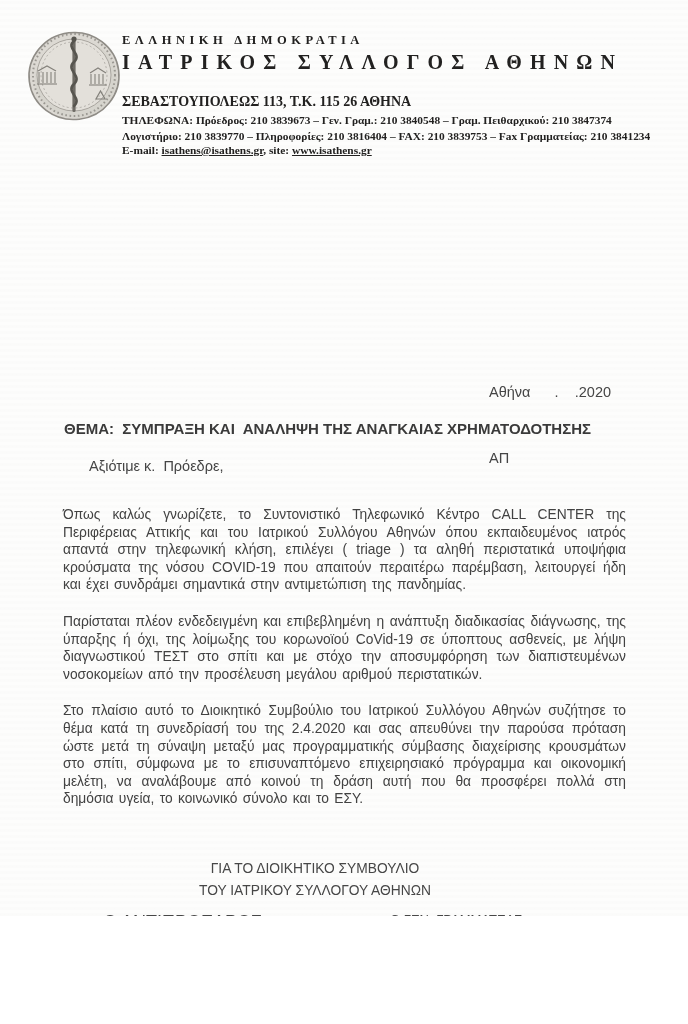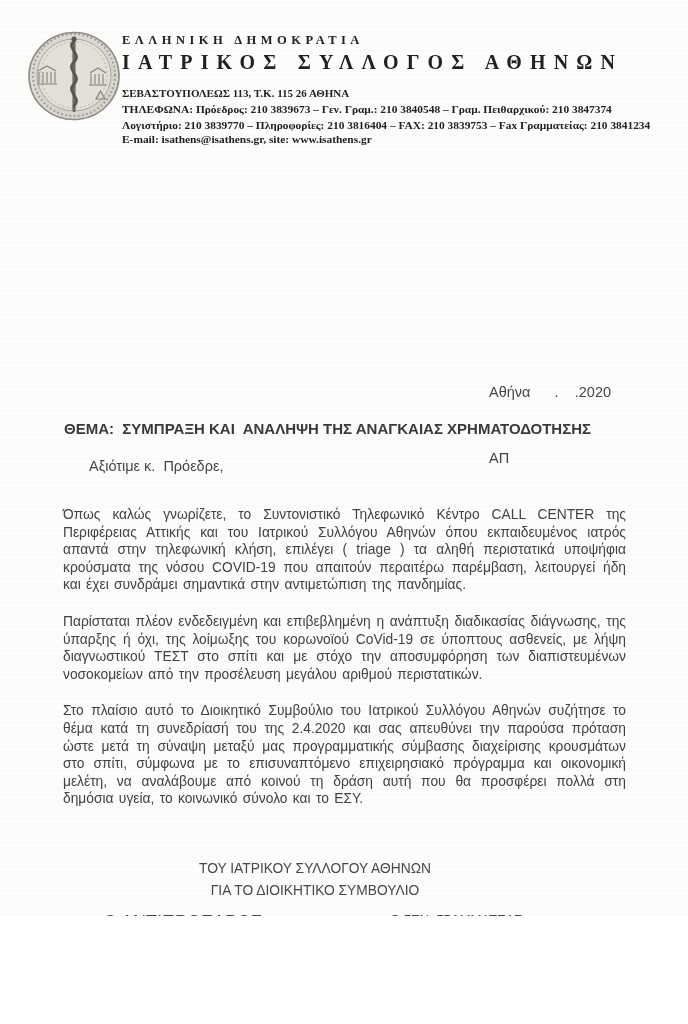--- a/index.html
+++ b/index.html
@@ -12,24 +12,24 @@
     font-family:"Liberation Sans", sans-serif;
     color:#3b3b3b;
     -webkit-font-smoothing:antialiased;
   }
   .abs{position:absolute;}
   
   .seal{left:26px;top:22px;width:96px;height:110px;}
   .hdr{left:122px;top:33px;width:556px;color:#222120;font-family:"Liberation Serif", serif;}
   .hdr-republic{font-size:12.5px;letter-spacing:4.5px;font-weight:600;white-space:nowrap;}
   .hdr-org{font-size:20px;font-weight:700;letter-spacing:8.2px;white-space:nowrap;margin-top:3px;}
-  .hdr-address{font-size:11px;font-weight:700;margin-top:13px;white-space:nowrap;}
+  .hdr-address{font-size:14px;font-weight:700;margin-top:20px;white-space:nowrap;}
   .hdr-phone{font-size:11.4px;font-weight:700;margin-top:4px;white-space:nowrap;}
   .hdr-email{font-size:11.4px;font-weight:700;margin-top:2px;white-space:pre;}
-  .u{}
+  .u{text-decoration:underline;}
   
   .recipient{left:63px;top:162px;font-size:14.5px;line-height:21px;color:#454545;}
   
   .dateblock{left:489px;top:337px;font-size:14.5px;line-height:22px;color:#454545;white-space:pre;}
   
   .subject{left:64px;top:420px;width:575px;font-size:15px;font-weight:700;color:#3a3a3a;white-space:pre;}
   
   .salutation{left:89px;top:458px;font-size:14.5px;color:#454545;white-space:pre;}
   
   .body-text{left:63px;top:506px;width:563px;font-size:13.8px;line-height:17.6px;
@@ -99,22 +99,22 @@
 
   <div class="abs salutation">Αξιότιμε κ.  Πρόεδρε,</div>
 
   <div class="abs body-text">
     <p>Όπως καλώς γνωρίζετε, το Συντονιστικό Τηλεφωνικό Κέντρο CALL CENTER της Περιφέρειας Αττικής και του Ιατρικού Συλλόγου Αθηνών όπου εκπαιδευμένος ιατρός απαντά στην τηλεφωνική κλήση, επιλέγει ( triage ) τα αληθή περιστατικά υποψήφια κρούσματα της νόσου COVID-19 που απαιτούν περαιτέρω παρέμβαση, λειτουργεί ήδη και έχει συνδράμει σημαντικά στην αντιμετώπιση της πανδημίας.</p>
     <p>Παρίσταται πλέον ενδεδειγμένη και επιβεβλημένη η ανάπτυξη διαδικασίας διάγνωσης, της ύπαρξης ή όχι, της λοίμωξης  του κορωνοϊού CoVid-19 σε ύποπτους ασθενείς, με λήψη διαγνωστικού ΤΕΣΤ στο σπίτι  και  με στόχο την αποσυμφόρηση των διαπιστευμένων νοσοκομείων από την προσέλευση μεγάλου αριθμού περιστατικών.</p>
     <p>Στο πλαίσιο αυτό το Διοικητικό Συμβούλιο του Ιατρικού Συλλόγου Αθηνών συζήτησε το θέμα κατά τη συνεδρίασή του της 2.4.2020 και σας απευθύνει την παρούσα πρόταση ώστε μετά τη σύναψη μεταξύ μας προγραμματικής σύμβασης διαχείρισης κρουσμάτων στο σπίτι, σύμφωνα με το επισυναπτόμενο επιχειρησιακό πρόγραμμα και οικονομική μελέτη, να αναλάβουμε από κοινού τη δράση αυτή που θα προσφέρει πολλά στη δημόσια υγεία, το κοινωνικό σύνολο και το ΕΣΥ.</p>
   </div>
 
   <div class="abs closing">
+    <div>ΓΙΑ ΤΟ ΔΙΟΙΚΗΤΙΚΟ ΣΥΜΒΟΥΛΙΟ</div>
     <div>ΤΟΥ ΙΑΤΡΙΚΟΥ ΣΥΛΛΟΓΟΥ ΑΘΗΝΩΝ</div>
-    <div>ΓΙΑ ΤΟ ΔΙΟΙΚΗΤΙΚΟ ΣΥΜΒΟΥΛΙΟ</div>
   </div>
 
   <div class="abs role-left">Ο ΑΝΤΙΠΡΟΕΔΡΟΣ</div>
   <div class="abs role-right">Ο ΓΕΝ. ΓΡΑΜΜΑΤΕΑΣ</div>
   <div class="abs name-left">ΦΩΤ. ΠΑΤΣΟΥΡΑΚΟΣ</div>
   <div class="abs name-right">ΕΥΣΤ. ΤΣΟΥΚΑΛΟΣ</div>
 
 </div>
 
 </body></html>

